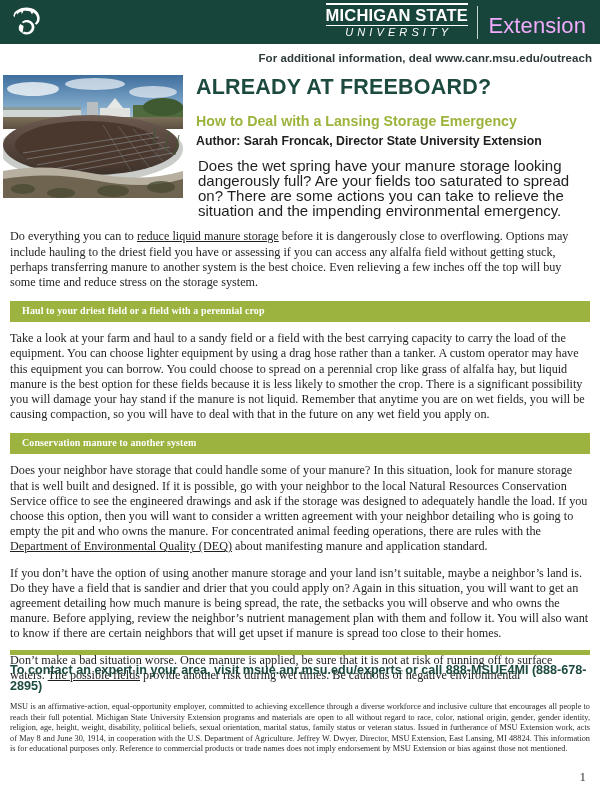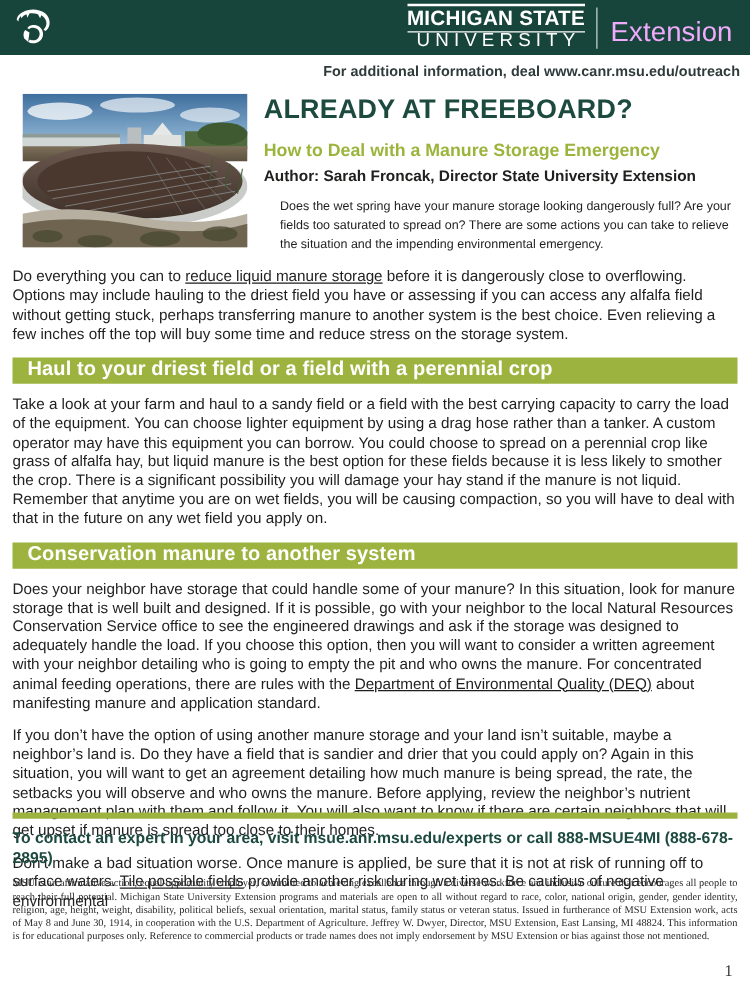--- a/index.html
+++ b/index.html
@@ -52,27 +52,28 @@
     font-size: 16.5px;
     font-weight: bold;
     letter-spacing: 0.2px;
     line-height: 19px;
     text-align: center;
     white-space: nowrap;
     padding: 1px 0 0 0;
   }
   .msu-line2 {
     color: #ffffff;
-    font-size: 15px;
+    font-size: 11px;
     font-weight: normal;
     letter-spacing: 4.1px;
     line-height: 13px;
     text-align: center;
     white-space: nowrap;
     padding-left: 4px;
+    font-style: italic;
   }
   .lockup-divider {
     width: 1.5px;
     background: #c8d2cf;
     height: 33px;
     margin-right: 10px;
   }
   .extension-word {
     color: #f0abfc;
     font-size: 22px;
@@ -88,21 +89,21 @@
     font-weight: bold;
     color: #2f3b3a;
     padding: 8px 8px 0 0;
     letter-spacing: 0.05px;
   }
 
   
   .hero {
     display: flex;
     align-items: flex-start;
-    padding: 9px 8px 0 18px;
+    padding: 9px 8px 0 3px;
   }
   .hero-photo {
     width: 180px;
     height: 123px;
     flex: 0 0 180px;
     margin-top: 2px;
     border: 0;
     display: block;
   }
   .hero-text {
@@ -126,49 +127,50 @@
     margin: 12px 0 0 0;
   }
   .doc-author {
     font-size: 12.3px;
     font-weight: bold;
     color: #20201f;
     line-height: 16px;
     margin: 3px 0 0 0;
   }
   .doc-lead {
-    font-size: 10px;
+    font-size: 15px;
     color: #1f1f1f;
     line-height: 15.1px;
-    margin: 9px 0 0 13px;
+    margin: 9px 0 0 2px;
   }
 
   
   .body-wrap {
     padding: 0 10px 0 10px;
+    font-family: Liberation Serif, serif;
   }
   p.body-para {
     font-size: 12.2px;
     line-height: 15.2px;
     color: #1f1f1f;
     margin: 0 0 11px 0;
   }
   p.body-para.first {
     margin-top: 11px;
   }
   .inline-link {
     color: #1f1f1f;
     text-decoration: underline;
   }
 
   
   .section-head {
     background: #9cb43f;
     color: #ffffff;
-    font-size: 16px;
+    font-size: 10px;
     font-weight: bold;
     line-height: 14px;
     padding: 3px 0 4px 12px;
     margin: 0 0 9px 0;
     letter-spacing: 0.1px;
   }
 
   
   .footer {
     position: absolute;
@@ -286,21 +288,21 @@
     </g>
     <g stroke="#3e5a33" stroke-width="1" opacity="0.85">
       <path d="M150 70 L152 52" fill="none"></path>
       <path d="M162 76 L166 56" fill="none"></path>
       <path d="M172 80 L176 60" fill="none"></path>
     </g>
     <rect x="0" y="0" width="180" height="123" fill="none" stroke="#ffffff" stroke-width="0"></rect>
   </svg>
   <div class="hero-text">
     <h1 class="doc-title">ALREADY AT FREEBOARD?</h1>
-    <div class="doc-subtitle">How to Deal with a Manure Storage Emergency</div>
+    <div class="doc-subtitle">How to Deal with a Lansing Storage Emergency</div>
     <div class="doc-author">Author: Sarah Froncak, Director State University Extension</div>
     <p class="doc-lead">Does the wet spring have your manure storage looking dangerously full? Are your fields too saturated to spread on? There are some actions you can take to relieve the situation and the impending environmental emergency.</p>
   </div>
 </div>
 
 <div class="body-wrap">
 
   <p class="body-para first"><span>Do everything you can to </span><a class="inline-link" href="#">reduce liquid manure storage</a><span> before it is dangerously close to overflowing. Options may include hauling to the driest field you have or assessing if you can access any alfalfa field without getting stuck, perhaps transferring manure to another system is the best choice. Even relieving a few inches off the top will buy some time and reduce stress on the storage system.</span></p>
 
   <div class="section-head">Haul to your driest field or a field with a perennial crop</div>

